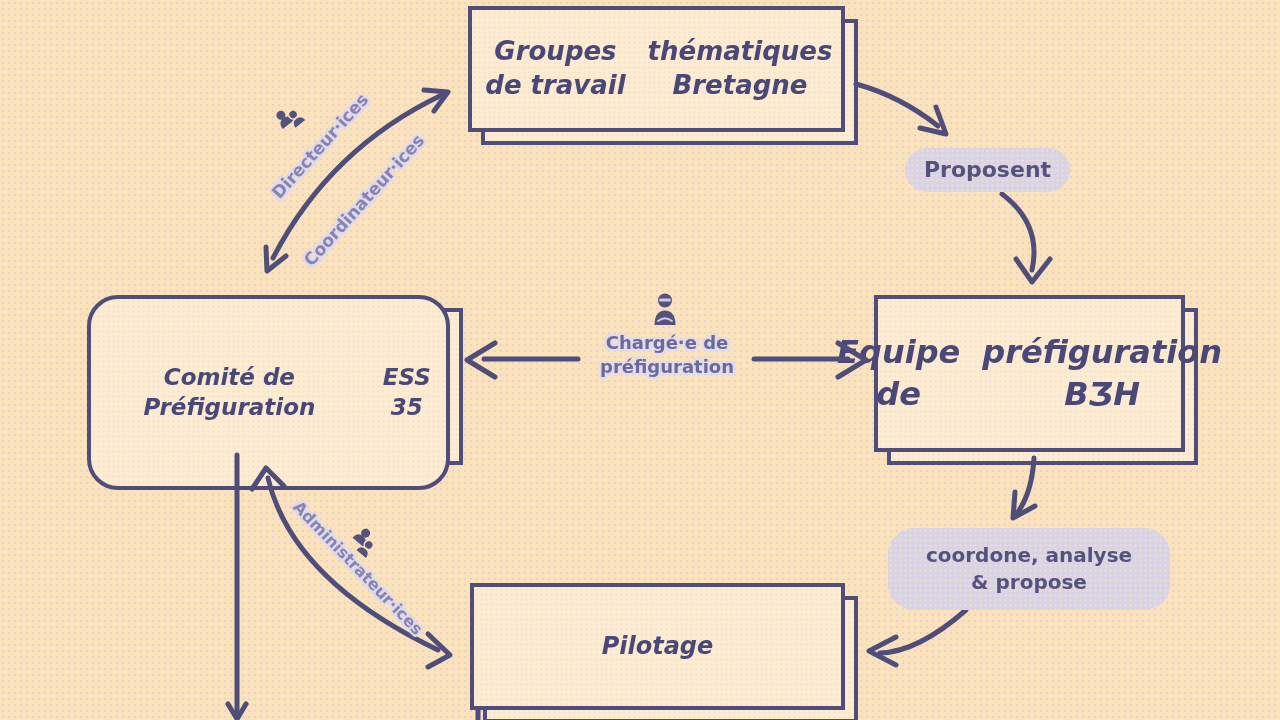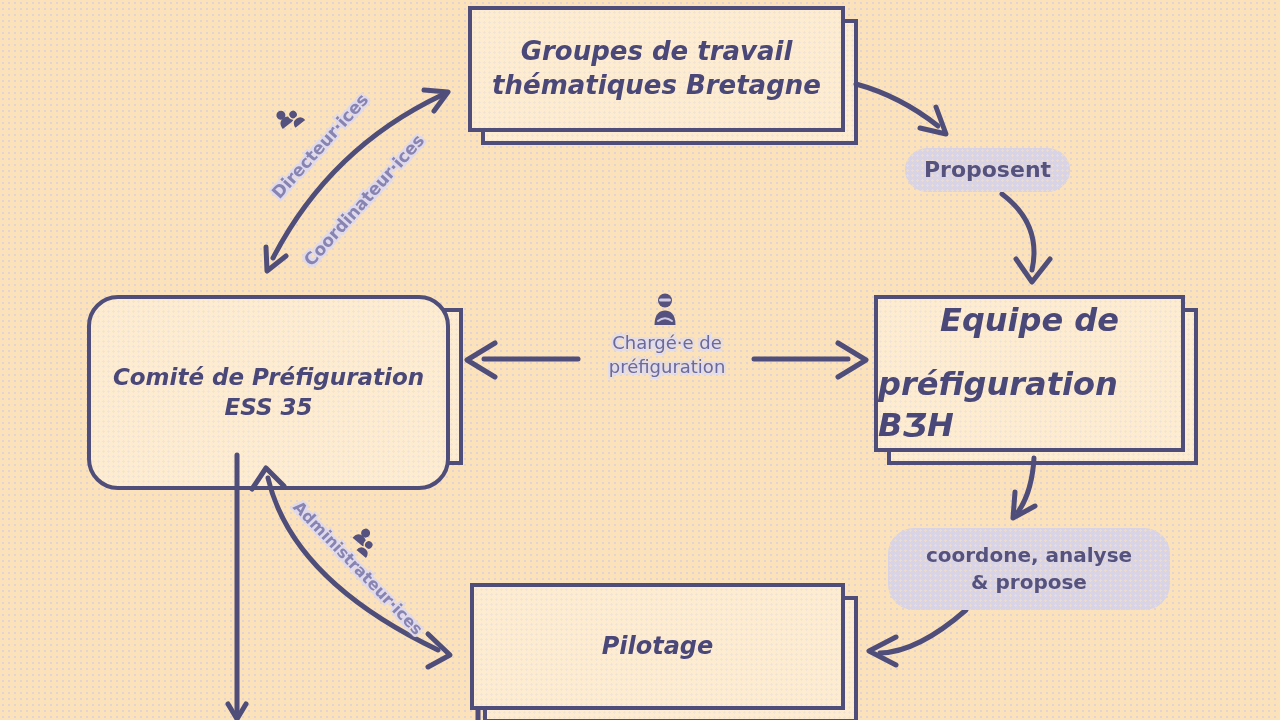--- a/index.html
+++ b/index.html
@@ -15,21 +15,22 @@
     background-size:6px 6px;
   }
   .node, .node-shadow {
     position:absolute;
     background-color:#fdeccf;
     background-image: radial-gradient(rgba(210,205,230,0.25) 1px, transparent 1.4px);
     background-size:5px 5px;
     border:4px solid #4f4d7a;
   }
   .node {
-    display:flex; flex-direction:column; align-items:center; justify-content:center;
+    display:flex; flex-direction:row; align-items:center; justify-content:center;
+    text-align:center;
     font-weight:bold; font-style:italic;
     color:#4a4779;
     line-height:1.3;
     z-index:2;
   }
   .node-shadow { z-index:1; }
   .arrows { position:absolute; left:0; top:0; z-index:3; pointer-events:none; }
   .pill {
     position:absolute; z-index:4;
     background-color:#d8d4e6;
@@ -41,21 +42,21 @@
     font-weight:bold; color:#56527e; line-height:1.35;
   }
   .edge-label {
     position:absolute; z-index:4;
     font-weight:bold; color:#8784b2; white-space:nowrap;
     text-shadow:-2px -2px 0 #ded9ec, 2px -2px 0 #ded9ec, -2px 2px 0 #ded9ec,
                  2px 2px 0 #ded9ec, 0 0 5px #ded9ec;
   }
   .center-label {
     position:absolute; z-index:4; text-align:center;
-    font-weight:normal; color:#6c699b; line-height:1.35; white-space:nowrap;
+    font-weight:bold; color:#6c699b; line-height:1.35; white-space:nowrap;
     text-shadow:-2px -2px 0 #e0dcec, 2px -2px 0 #e0dcec, -2px 2px 0 #e0dcec,
                  2px 2px 0 #e0dcec, 0 0 5px #e0dcec;
   }
   .icon-wrap { position:absolute; z-index:4; }
 </style>
 </head>
 <body>
 
 <div id="stage">
 

